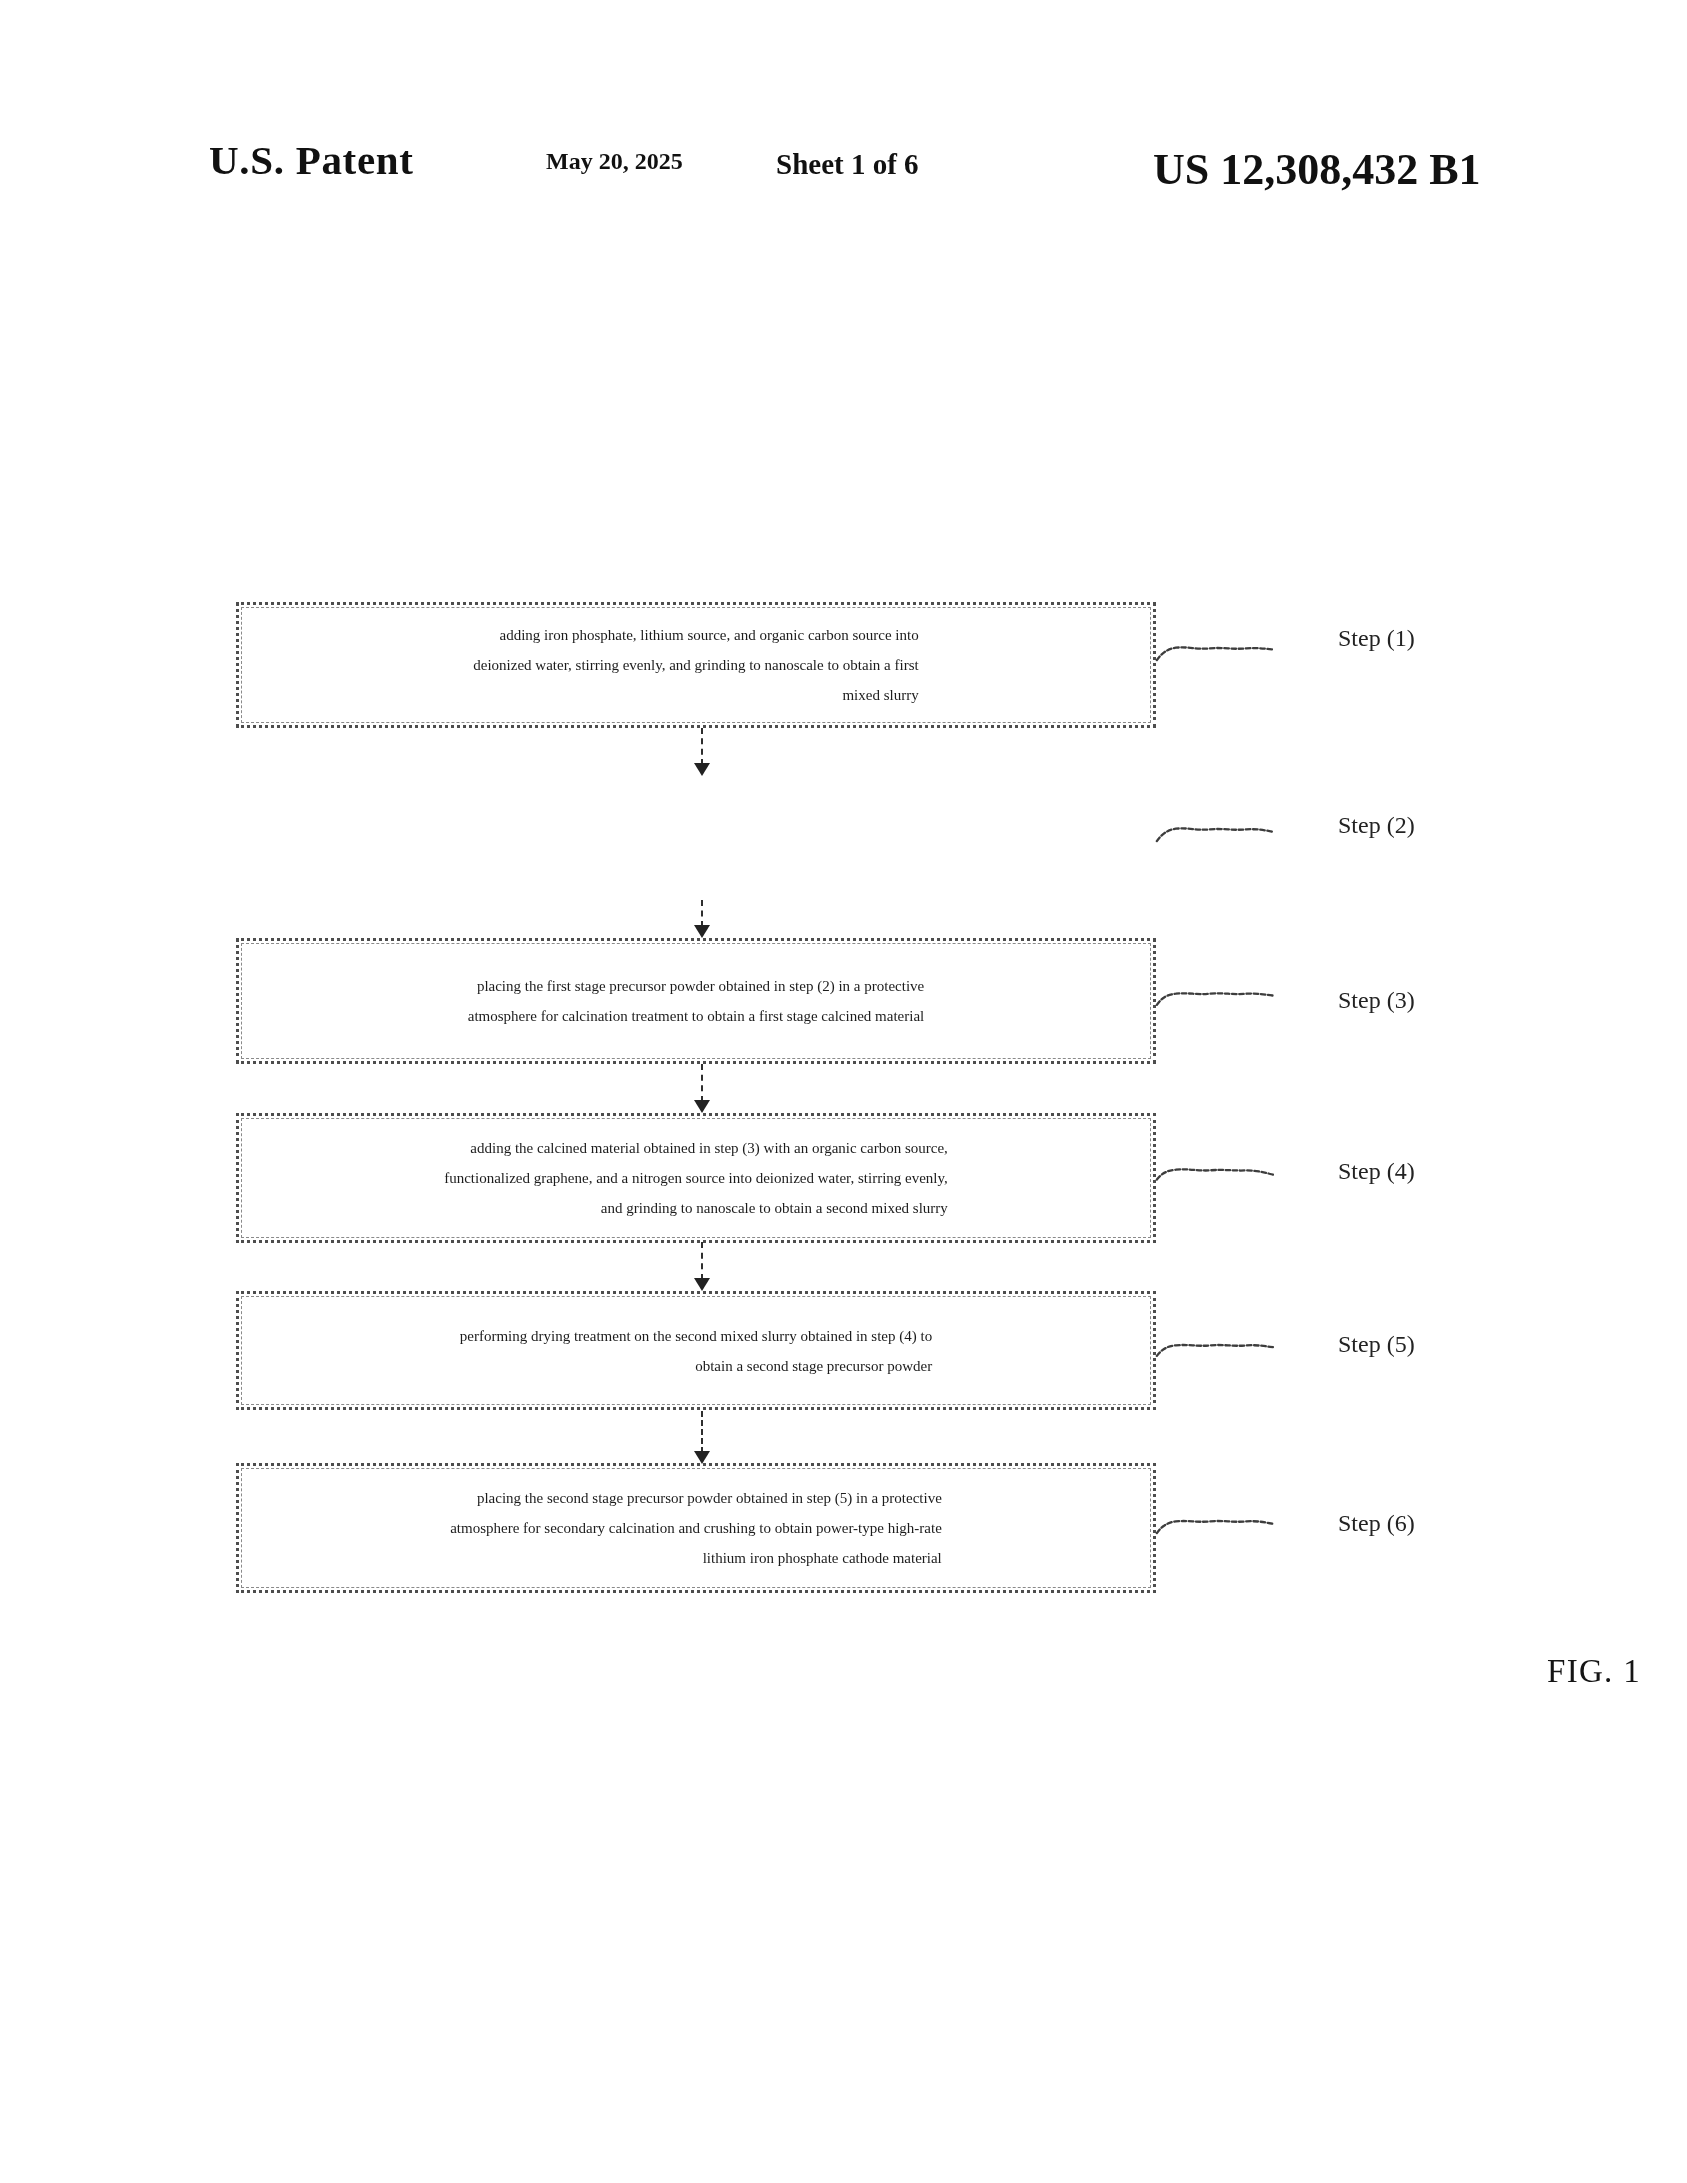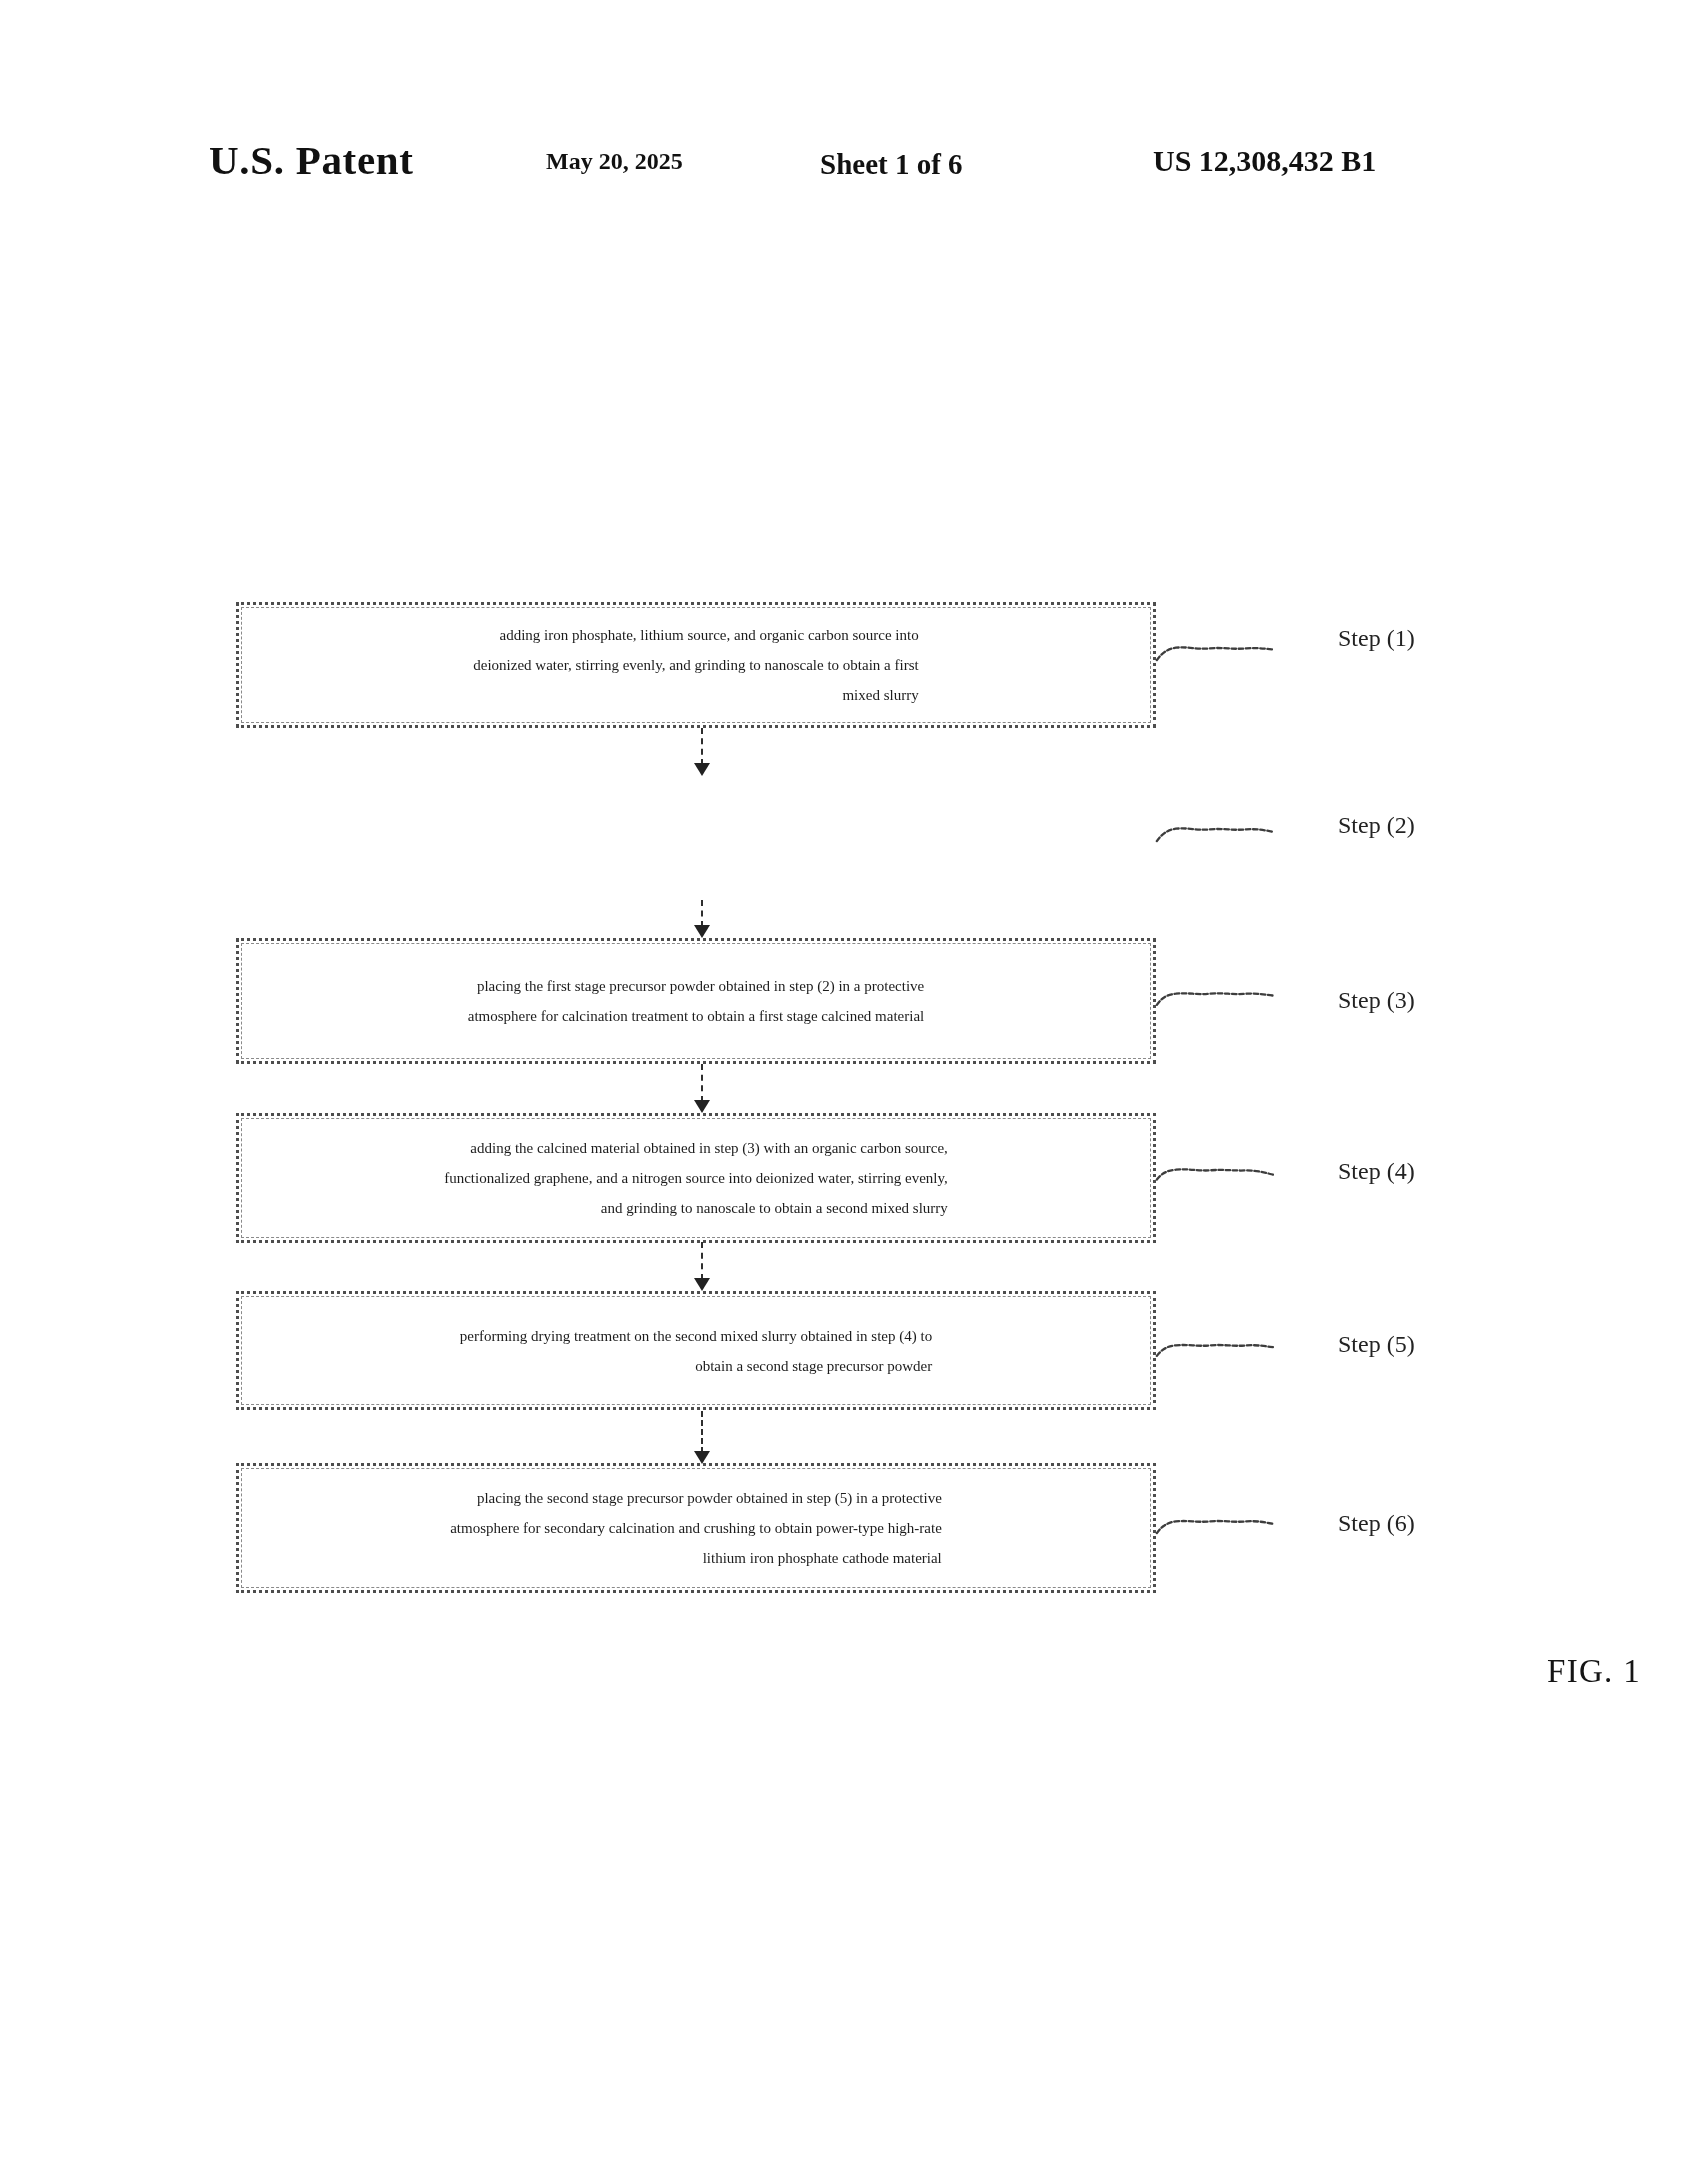--- a/index.html
+++ b/index.html
@@ -11,22 +11,22 @@
     font-family: "Liberation Serif", "DejaVu Serif", serif;
     color: #1b1b1b;
     overflow: hidden;
     border-radius: 6px;
   }
 
   
   .hdr { position: absolute; white-space: nowrap; font-weight: bold; color: #111; }
   .hdr-title  { left: 209px;  top: 136px; font-size: 41px; letter-spacing: 0.7px; }
   .hdr-date   { left: 546px;  top: 148px; font-size: 24px; }
-  .hdr-sheet  { left: 820px; top: 148px; font-size: 29px; }
-  .hdr-pubnum { left: 1153px; top: 144px; font-size: 30px; }
+  .hdr-sheet  { left: 776px; top: 148px; font-size: 29px; }
+  .hdr-pubnum { left: 1153px; top: 144px; font-size: 44px; }
 
   
   .flow-box {
     position: absolute;
     left: 236px;
     width: 920px;
     box-sizing: border-box;
     border: 3.3px dotted #4d4d4d;
     background: #fff;
     display: flex;

